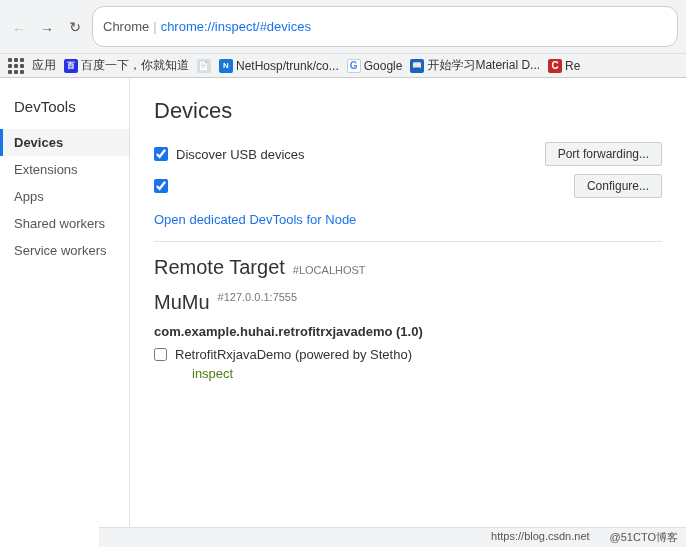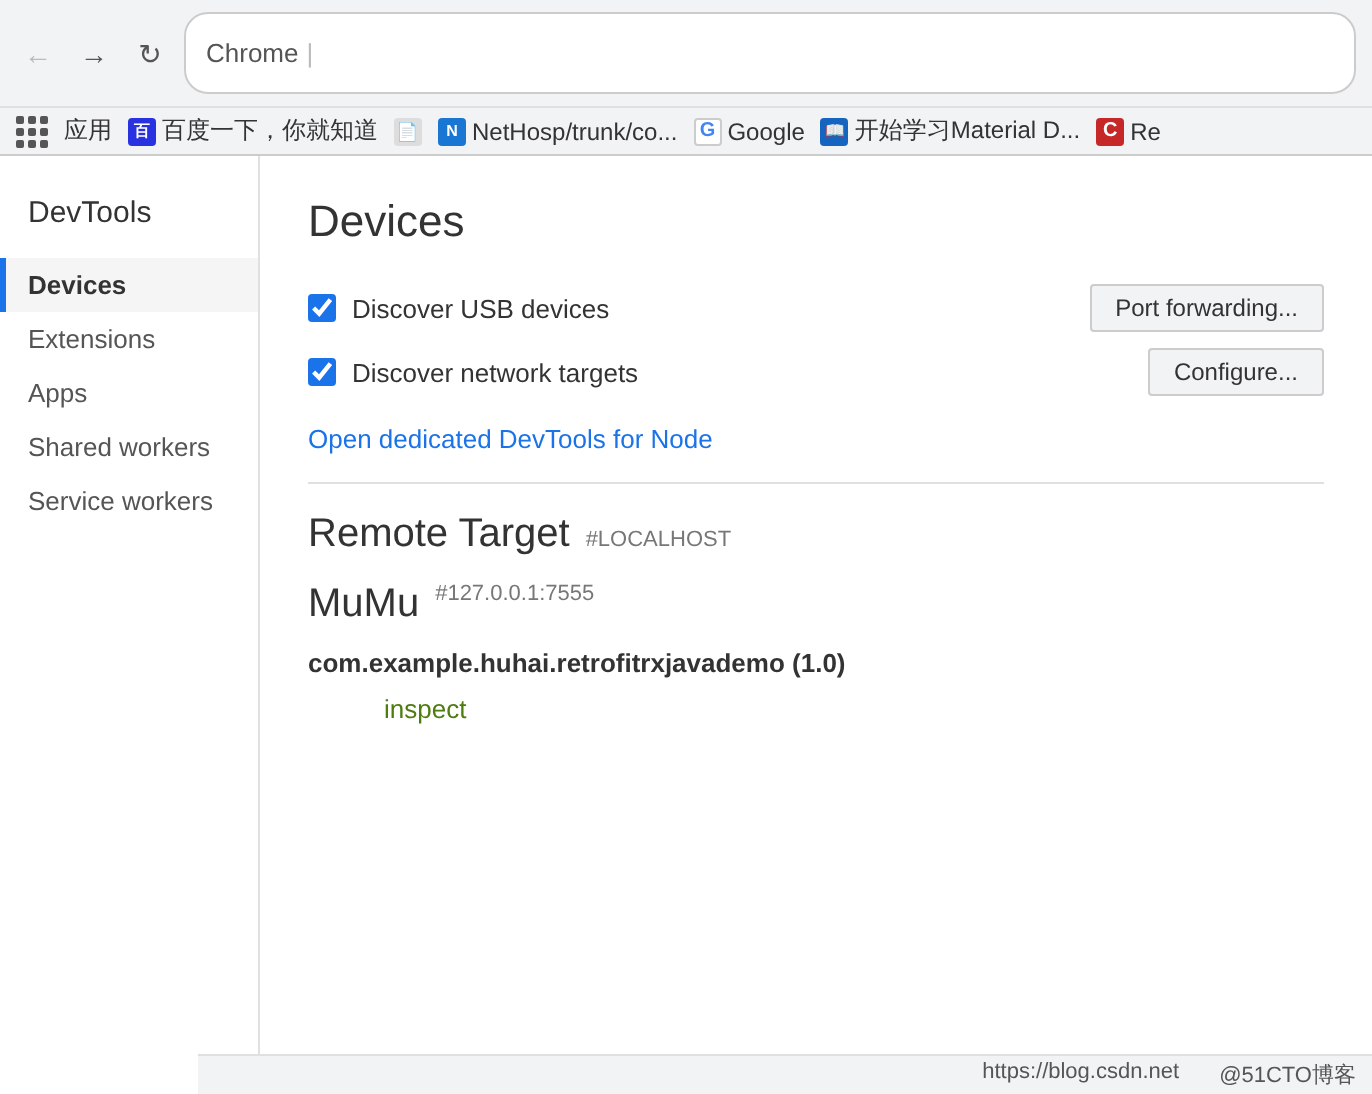--- a/index.html
+++ b/index.html
@@ -68,20 +68,21 @@
 <body>
 
 <div class="browser-chrome">
   <div class="browser-toolbar">
     <button class="nav-btn disabled" title="Back">←</button>
     <button class="nav-btn" title="Forward">→</button>
     <button class="nav-btn" title="Refresh">↻</button>
     <div class="address-bar-wrap">
       <span class="address-label">Chrome</span>
       <span class="address-divider">|</span>
+      <span class="address-url">chrome://inspect/#devices</span>
     </div>
   </div>
   <div class="bookmarks-bar">
     <div class="apps-icon">
       <div class="apps-icon-dot"></div>
         <div class="apps-icon-dot"></div>
         <div class="apps-icon-dot"></div>
       <div class="apps-icon-dot"></div>
         <div class="apps-icon-dot"></div>
         <div class="apps-icon-dot"></div>
@@ -140,21 +141,20 @@
       </label>
       <div style="margin-left:auto;">
         <button class="action-btn">Port forwarding...</button>
       </div>
     </div>
 
     
     <div style="display:flex;align-items:center;margin-bottom:10px;">
       <label class="checkbox-row" style="margin:0;display:flex;align-items:center;">
         <input type="checkbox" checked="" style="">
-        <span class="checkbox-label">Discover network targets</span>
       </label>
       <div style="margin-left:auto;">
         <button class="action-btn">Configure...</button>
       </div>
     </div>
 
     <a class="devtools-link">Open dedicated DevTools for Node</a>
 
     <hr class="section-divider">
 
@@ -165,20 +165,24 @@
     </div>
 
     
     <div class="mumu-header">
       <span class="mumu-title">MuMu</span>
       <span class="mumu-addr">#127.0.0.1:7555</span>
     </div>
 
     <div class="app-name">com.example.huhai.retrofitrxjavademo (1.0)</div>
 
+    <div class="inspect-row">
+      <input type="checkbox" class="inspect-checkbox" style="">
+      <span class="inspect-label">RetrofitRxjavaDemo (powered by Stetho)</span>
+    </div>
     <a class="inspect-link">inspect</a>
   </div>
 </div>
 
 <div class="status-bar">
   <span>https://blog.csdn.net</span>
   <span>@51CTO博客</span>
 </div>
 
 </body></html>

